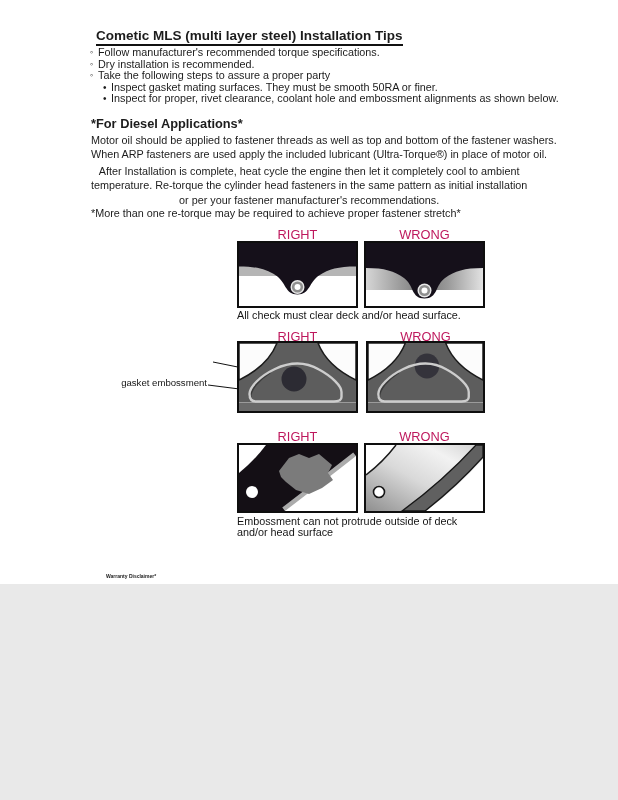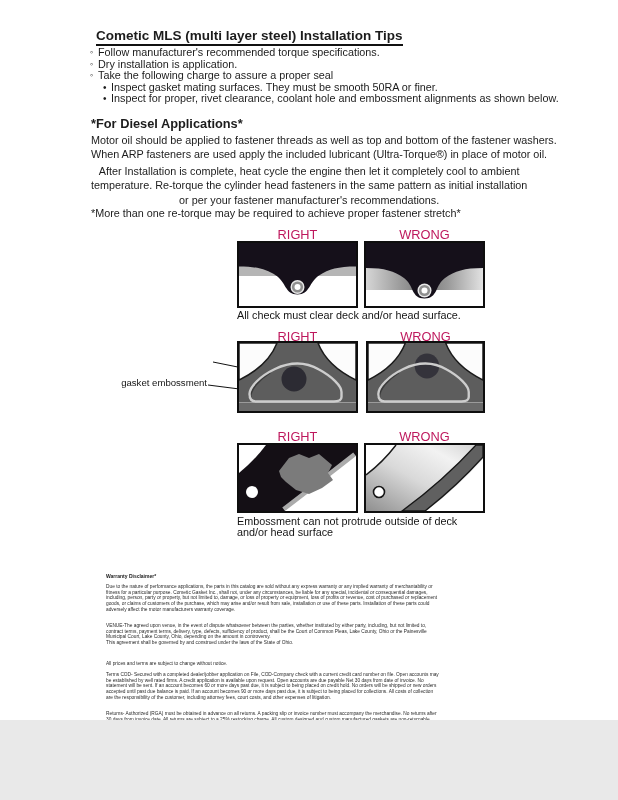--- a/index.html
+++ b/index.html
@@ -1,16 +1,16 @@
 <!DOCTYPE html>
 <html><head>
 <meta charset="utf-8">
 <style>
   html,body{margin:0;padding:0;background:#e9e9e9;}
-  #page{position:relative;width:618px;height:720px;background:#ffffff;overflow:hidden;
+  #page{position:relative;width:618px;height:584px;background:#ffffff;overflow:hidden;
         font-family:"Liberation Sans",sans-serif;color:#1c1c1c;}
   .abs{position:absolute;}
   #title{left:96px;top:28px;font-size:13.5px;font-weight:bold;border-bottom:2px solid #111;
          padding-bottom:1px;white-space:nowrap;}
   #bullets{left:90px;top:47px;font-size:10.8px;line-height:11.6px;}
   .brow{display:flex;white-space:nowrap;}
   .brow .mk{width:8px;flex:0 0 8px;font-size:9px;}
   .brow.sub{margin-left:13px;}
   .brow.sub .mk{font-size:10px;}
   #diesel-heading{left:91px;top:116px;font-size:12.8px;font-weight:bold;white-space:nowrap;}
@@ -34,25 +34,25 @@
 
   <div id="title" class="abs">Cometic MLS (multi layer steel) Installation Tips</div>
 
   <div id="bullets" class="abs">
     <div class="brow">
         <span class="mk">◦</span>
         <span>Follow manufacturer's recommended torque specifications.</span>
       </div>
     <div class="brow">
         <span class="mk">◦</span>
-        <span>Dry installation is application.</span>
+        <span>Dry installation is recommended.</span>
       </div>
     <div class="brow">
         <span class="mk">◦</span>
-        <span>Take the following charge to assure a proper seal</span>
+        <span>Take the following steps to assure a proper party</span>
       </div>
     <div class="brow sub">
         <span class="mk">•</span>
         <span>Inspect gasket mating surfaces.  They must be smooth 50RA or finer.</span>
       </div>
     <div class="brow sub">
         <span class="mk">•</span>
         <span>Inspect for proper, rivet clearance, coolant hole and embossment alignments as shown below.</span>
       </div>
   </div>

